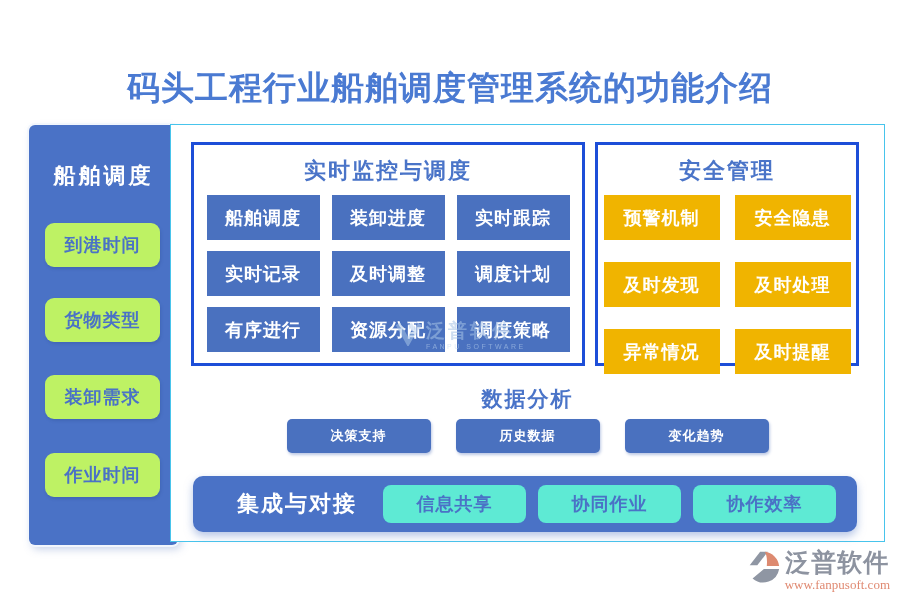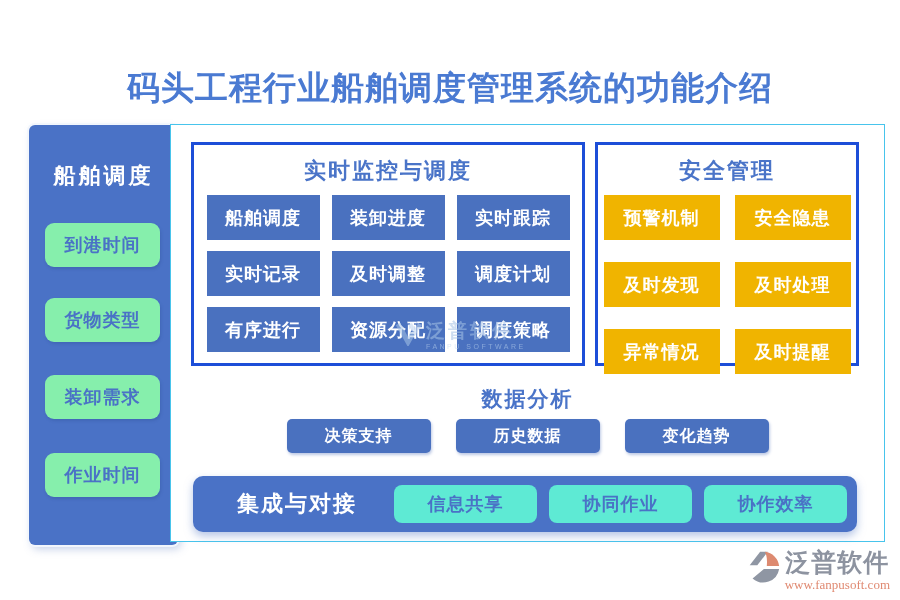--- a/index.html
+++ b/index.html
@@ -19,21 +19,21 @@
     background:#4a72c6;border-radius:6px;
     box-shadow:0 0 0 2px #f2f6fc,3px 4px 8px rgba(90,120,190,.35);
     margin-left:16px;
   }
   .sidebar-title{
     position:absolute;top:36px;left:0;width:100%;text-align:center;
     color:#ffffff;font-size:22px;font-weight:bold;letter-spacing:3px;
   }
   .side-btn{
     position:absolute;left:16px;width:115px;height:44px;
-    background:#86efac;border-radius:9px;
+    background:#bef264;border-radius:9px;
     color:#4a72c6;font-size:18px;font-weight:bold;letter-spacing:1px;
     display:flex;align-items:center;justify-content:center;
     box-shadow:1px 2px 3px rgba(40,70,140,.25);
   }
   .side-btn:nth-of-type(2){top:98px;}
   .side-btn:nth-of-type(3){top:173px;}
   .side-btn:nth-of-type(4){top:250px;}
   .side-btn:nth-of-type(5){top:328px;}
   
   .main{
@@ -66,30 +66,30 @@
   .analysis-title{
     position:absolute;top:260px;left:0;width:100%;text-align:center;
     color:#4a74c8;font-size:21px;font-weight:bold;letter-spacing:2px;
   }
   .analysis-row{
     position:absolute;top:294px;left:0;width:100%;
     display:flex;justify-content:center;gap:25px;
   }
   .analysis-btn{
     width:144px;height:34px;background:#4a71bf;border-radius:5px;
-    color:#ffffff;font-size:16px;font-weight:bold;letter-spacing:1px;
+    color:#ffffff;font-size:13px;font-weight:bold;letter-spacing:1px;
     display:flex;align-items:center;justify-content:center;
     box-shadow:1px 2px 3px rgba(90,120,190,.4);
     text-align:right;
   }
   
   .integration-bar{
     position:absolute;left:22px;top:351px;width:664px;height:56px;
     background:#4a72c6;border-radius:10px;box-sizing:border-box;
-    display:flex;align-items:center;padding:0 10px 0 44px;
+    display:flex;align-items:center;padding:0 21px 0 44px;
     box-shadow:0 4px 8px rgba(120,150,210,.55);
   }
   .integration-label{
     color:#ffffff;font-size:22px;font-weight:bold;letter-spacing:2px;
   }
   .integration-buttons{margin-left:auto;display:flex;gap:12px;}
   .integration-btn{
     width:143px;height:38px;background:#5eead4;border-radius:8px;
     color:#4a72c6;font-size:18px;font-weight:bold;letter-spacing:1px;
     display:flex;align-items:center;justify-content:center;

